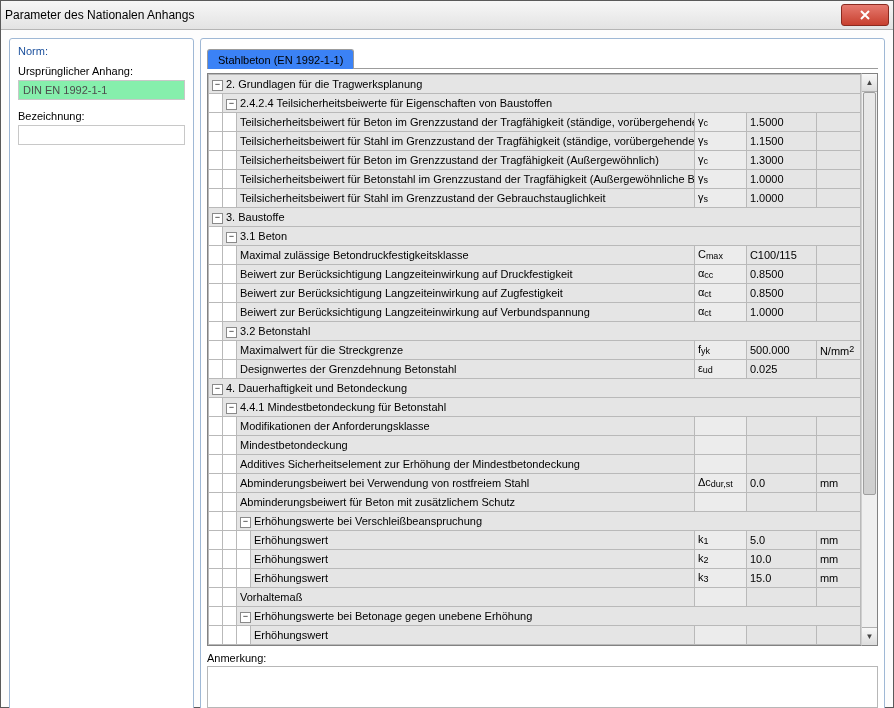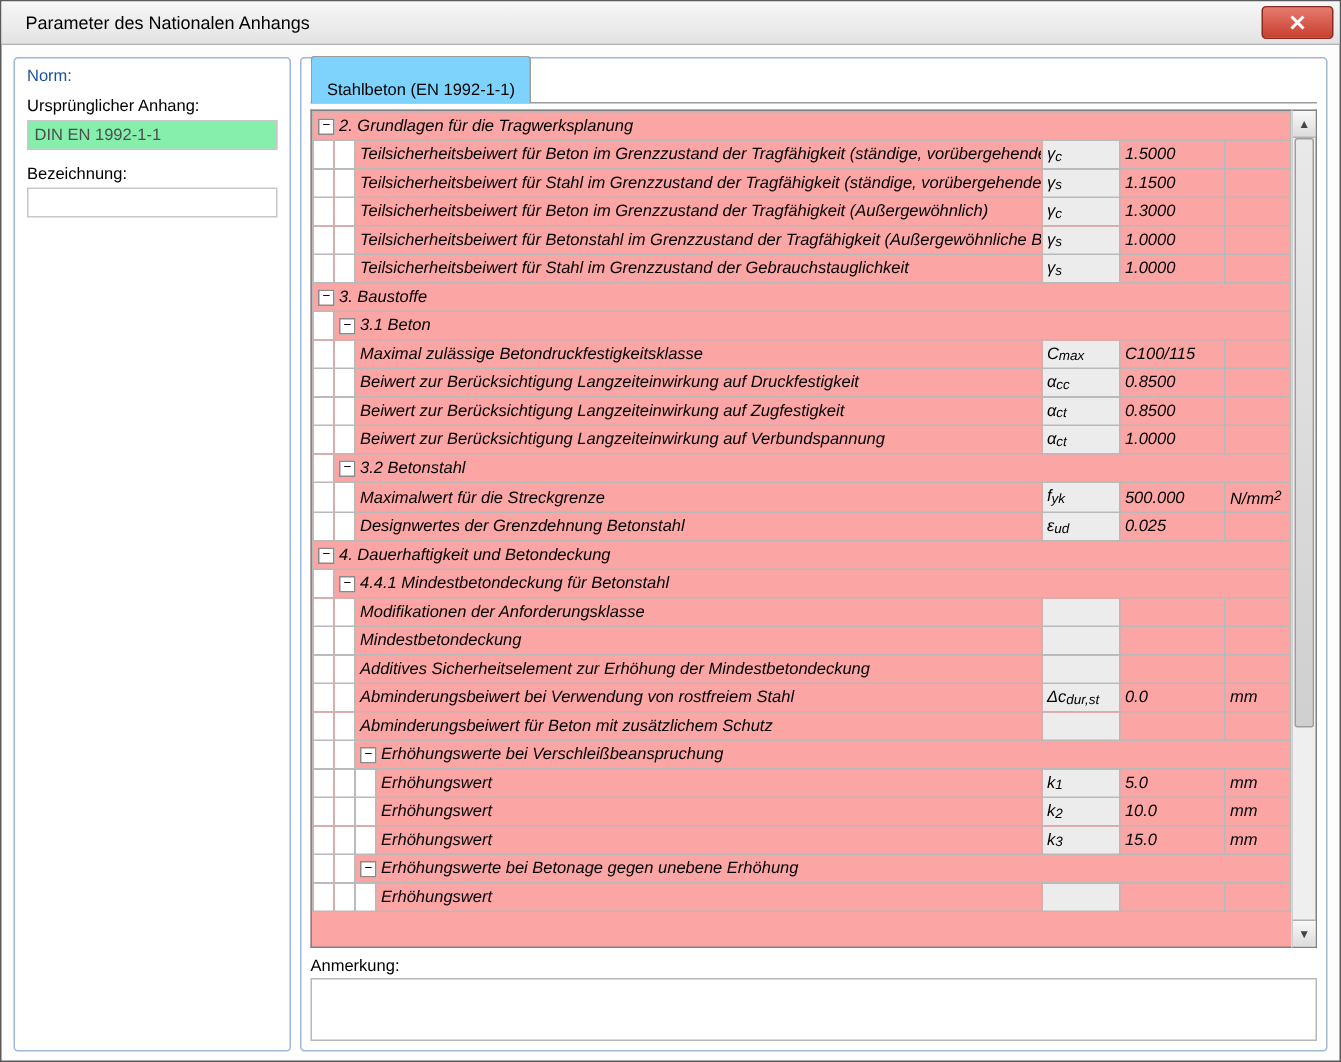--- a/index.html
+++ b/index.html
@@ -14,21 +14,21 @@
     box-sizing:border-box;
     display:flex;flex-direction:column;
     background:#fdfdfd;
   }
   
   .titlebar{
     height:28px;flex:0 0 28px;
     background:linear-gradient(#f7f7f7,#e3e3e3);
     border-bottom:1px solid #b5b5b5;
     display:flex;align-items:center;
-    padding-left:16px;
+    padding-left:4px;
   }
   .titlebar-title{flex:1;font-size:12px;}
   .close-btn{
     width:46px;height:20px;margin-right:4px;
     background:linear-gradient(#e67a6f,#c8402f);
     border:1px solid #8a2a1f;border-radius:3px;
     display:flex;align-items:center;justify-content:center;
     color:#fff;font-weight:bold;font-size:11px;
   }
   .close-btn svg{width:10px;height:10px;}
@@ -58,37 +58,36 @@
   .right-panel{
     flex:1;display:flex;flex-direction:column;
     border:1px solid #9fb8d5;border-radius:3px;
     box-sizing:border-box;padding:6px;background:#fff;
     min-width:0;
   }
   
   .tab-strip{height:24px;display:flex;align-items:flex-end;}
   .tab{
     border:1px solid #9c9c9c;border-bottom:none;
-    border-radius:3px 3px 0 0;background:#7dd3fc;
-    padding:16px 10px 3px 10px;font-size:11px;
+    border-radius:3px 3px 0 0;background:#3b82f6;
+    padding:4px 10px 3px 10px;font-size:11px;
     position:relative;z-index:2;
   }
   .tab-line{
     border-top:1px solid #9c9c9c;
     margin-top:-1px;position:relative;z-index:1;
   }
   
   .grid-wrap{
     flex:1;display:flex;min-height:0;margin-top:4px;
   }
   .grid{
     flex:1;border:1px solid #828282;border-right:none;
     box-sizing:border-box;overflow:hidden;
-    background:#fca5a5;
-    font-style:italic;
+    background:#e5e5e5;
   }
   .grid-inner{height:100%;overflow:hidden;}
   table.tree{
     border-collapse:collapse;width:100%;
     table-layout:fixed;font-size:11px;
   }
   table.tree td{
     border:1px solid #b9b9b9;padding:1px 3px;
     height:16px;line-height:14px;white-space:nowrap;
     overflow:hidden;text-overflow:clip;
@@ -176,20 +175,24 @@
                   <col>
                     <col style="width:52px">
                     <col style="width:70px">
                     <col style="width:44px">
                 </colgroup>
 
                 <tbody>
                     <tr>
                   <td colspan="7"><span class="toggle">−</span><span>2. Grundlagen für die Tragwerksplanung</span></td>
                 </tr>
+                <tr>
+                  <td class="indent first"></td>
+                  <td colspan="6"><span class="toggle">−</span><span>2.4.2.4 Teilsicherheitsbeiwerte für Eigenschaften von Baustoffen</span></td>
+                </tr>
 
                 <tr>
                       <td class="indent first"></td>
                       <td class="indent"></td>
                   <td colspan="2">Teilsicherheitsbeiwert für Beton im Grenzzustand der Tragfähigkeit (ständige, vorübergehende Bemessungssituation)</td>
                   <td class="col-sym">γ<sub>c</sub></td>
                   <td class="col-val">1.5000</td>
                   <td class="col-unit"></td>
                     </tr>
                 <tr>
@@ -357,20 +360,28 @@
                       <td class="col-unit">mm</td>
                     </tr>
                 <tr>
                       <td class="indent first"></td>
                       <td class="indent"></td>
                       <td class="indent"></td>
                   <td>Erhöhungswert</td>
                       <td class="col-sym">k<sub>3</sub></td>
                       <td class="col-val">15.0</td>
                       <td class="col-unit">mm</td>
+                    </tr>
+                <tr>
+                      <td class="indent first"></td>
+                      <td class="indent"></td>
+                  <td colspan="2">Vorhaltemaß</td>
+                      <td class="col-sym"></td>
+                      <td class="col-val"></td>
+                      <td class="col-unit"></td>
                     </tr>
                 <tr>
                       <td class="indent first"></td>
                       <td class="indent"></td>
                   <td colspan="5"><span class="toggle">−</span><span>Erhöhungswerte bei Betonage gegen unebene Erhöhung</span></td>
                     </tr>
                 <tr>
                       <td class="indent first"></td>
                       <td class="indent"></td>
                       <td class="indent"></td>

